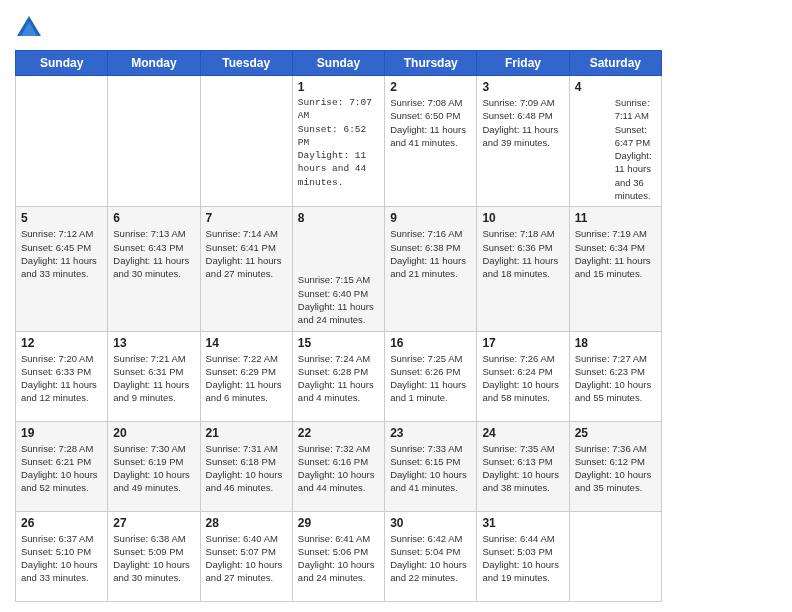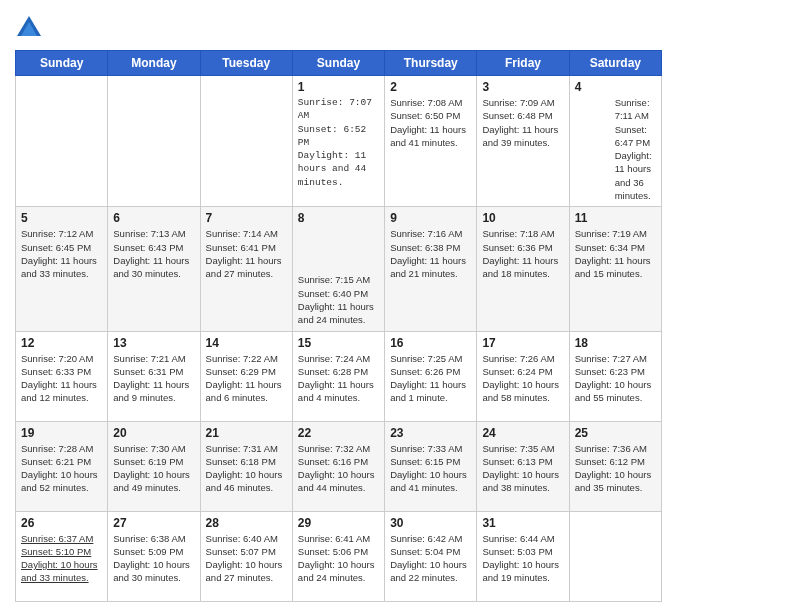--- a/index.html
+++ b/index.html
@@ -292,21 +292,21 @@
           <td>
             <span class="day-number">25</span>
             <div class="day-info" style="white-space: pre-line;">Sunrise: 7:36 AM
 Sunset: 6:12 PM
 Daylight: 10 hours and 35 minutes.</div>
           </td>
         </tr>
         <tr>
           <td>
             <span class="day-number">26</span>
-            <div class="day-info" style="white-space: pre-line; text-decoration: underline;">Sunrise: 6:37 AM
+            <div class="day-info" style="white-space: pre-line;">Sunrise: 6:37 AM
 Sunset: 5:10 PM
 Daylight: 10 hours and 33 minutes.</div>
           </td>
           <td>
             <span class="day-number">27</span>
             <div class="day-info" style="white-space: pre-line;">Sunrise: 6:38 AM
 Sunset: 5:09 PM
 Daylight: 10 hours and 30 minutes.</div>
           </td>
           <td>

